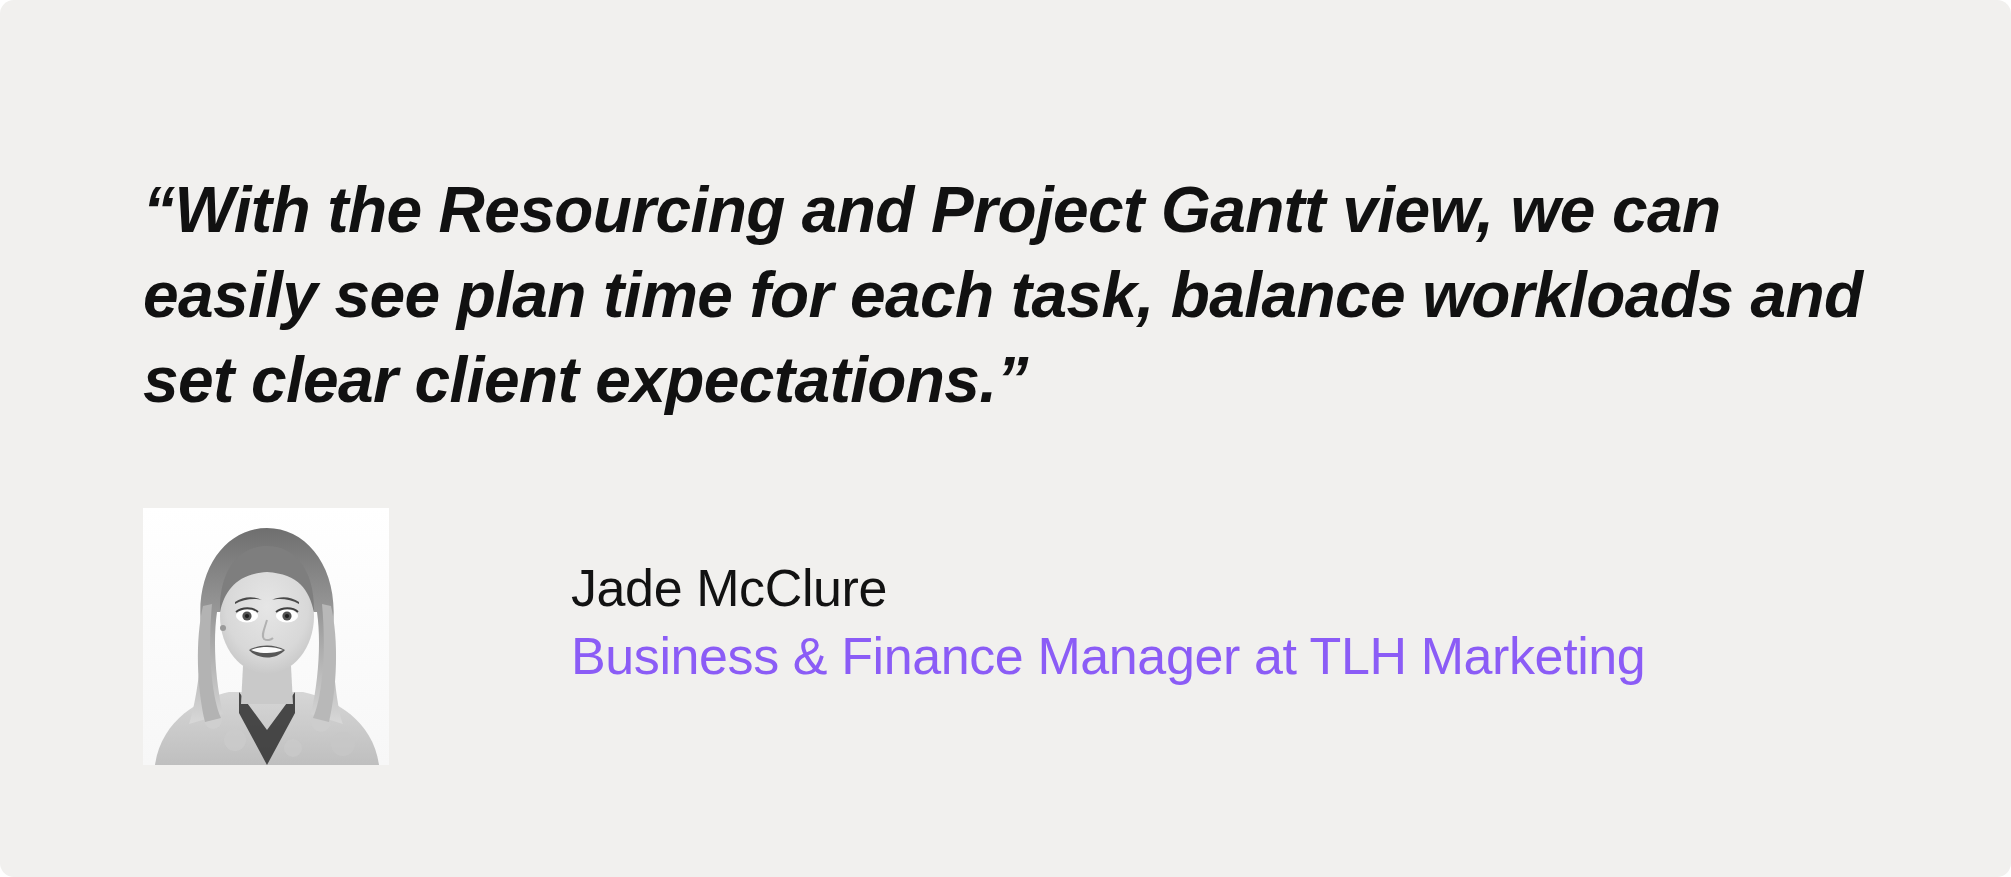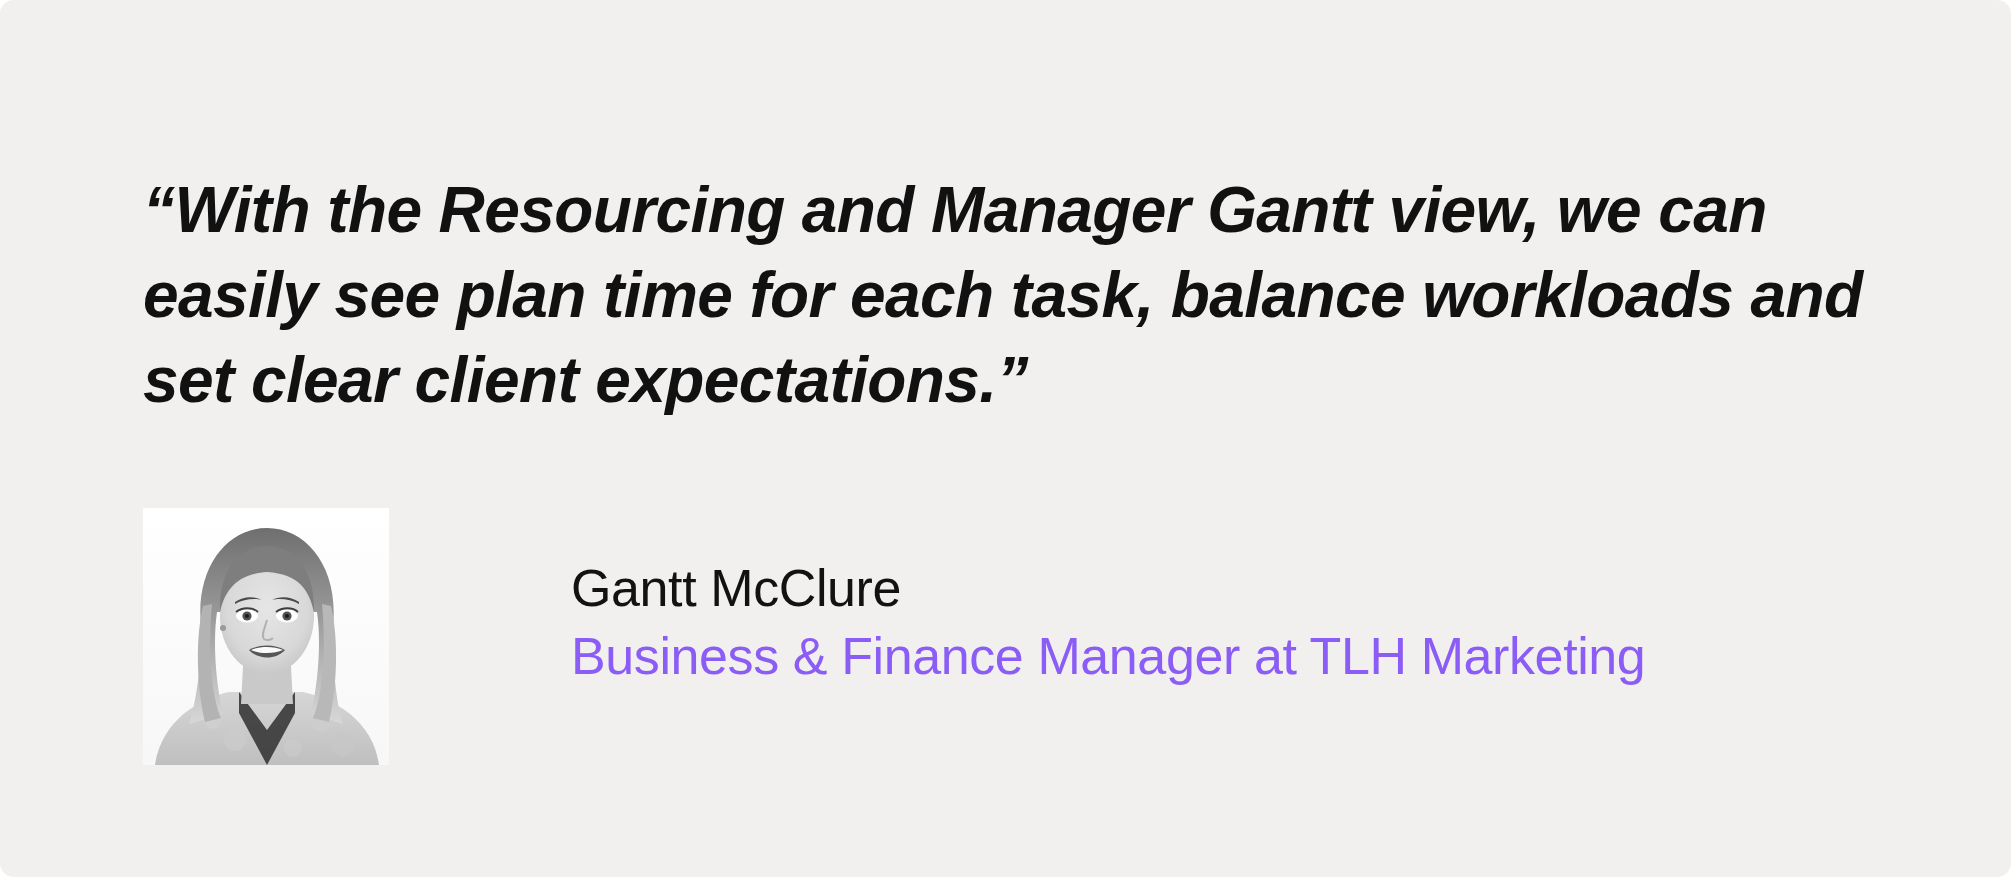--- a/index.html
+++ b/index.html
@@ -103,21 +103,21 @@
     color: #8b5cf6;
     white-space: nowrap;
   }
 </style>
 </head>
 <body>
 
 <div class="testimonial-card">
   <div class="card-inner">
 
-    <blockquote class="quote-text">“With the Resourcing and Manager Gantt view, we can easily see plan time for each task, balance workloads and set clear client expectations.”</blockquote>
+    <blockquote class="quote-text">“With the Resourcing and Project Gantt view, we can easily see plan time for each task, balance workloads and set clear client expectations.”</blockquote>
 
     <div class="attribution">
 
       <div class="avatar">
         <svg viewBox="0 0 246 257" preserveAspectRatio="xMidYMid slice">
           <defs>
             <linearGradient id="bgFade" x1="0" y1="0" x2="0" y2="1">
               <stop offset="0%" stop-color="#ffffff"></stop>
               <stop offset="100%" stop-color="#f7f7f7"></stop>
             </linearGradient>
@@ -172,19 +172,19 @@
           <path d="M124 112 C 121 122, 118 128, 121 131 C 124 133, 128 132, 130 130" stroke="#b6b0ab" stroke-width="2" fill="none"></path>
 
           <path d="M106 142 C 116 136, 132 136, 142 142 C 133 152, 115 152, 106 142 Z" fill="#5d5650"></path>
           <path d="M108 142 C 117 138, 131 138, 140 142 C 131 146, 117 146, 108 142 Z" fill="#fbfbfb"></path>
 
           <circle cx="80" cy="120" r="3" fill="#9a9a9a"></circle>
         </svg>
       </div>
 
       <div class="attribution-text">
-        <div class="person-name">Gantt McClure</div>
+        <div class="person-name">Jade McClure</div>
         <div class="person-title">Business &amp; Finance Manager at TLH Marketing</div>
       </div>
 
     </div>
   </div>
 </div>
 
 </body></html>

